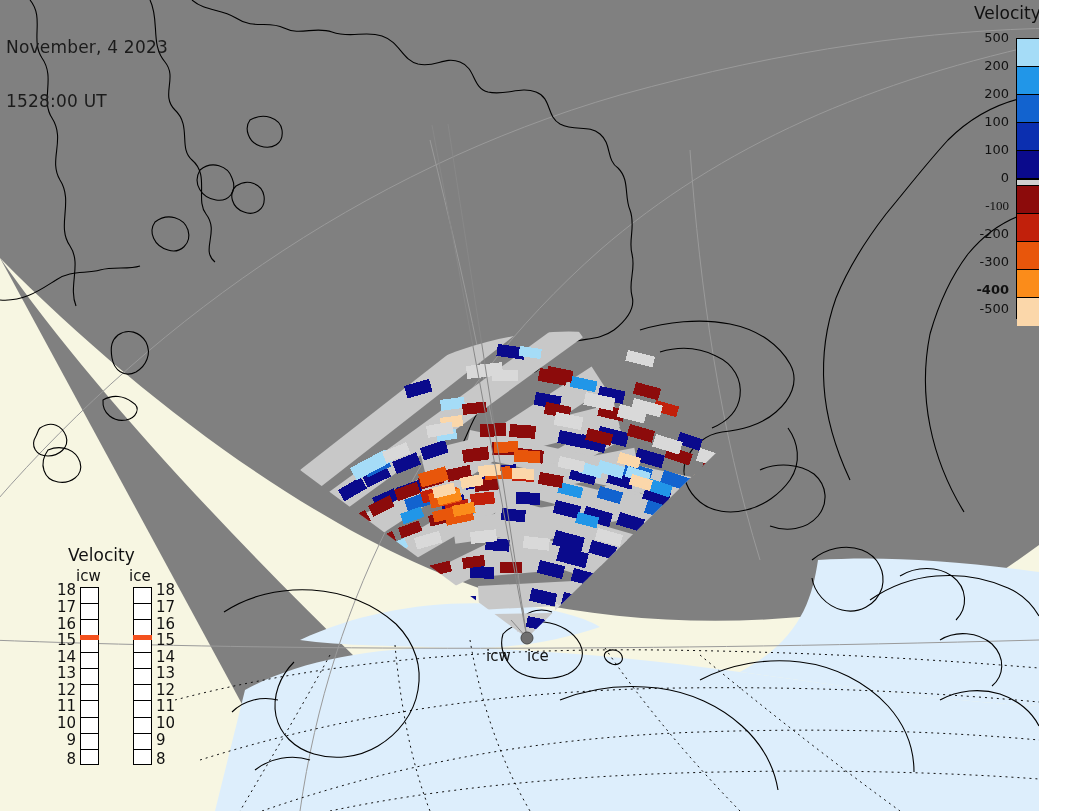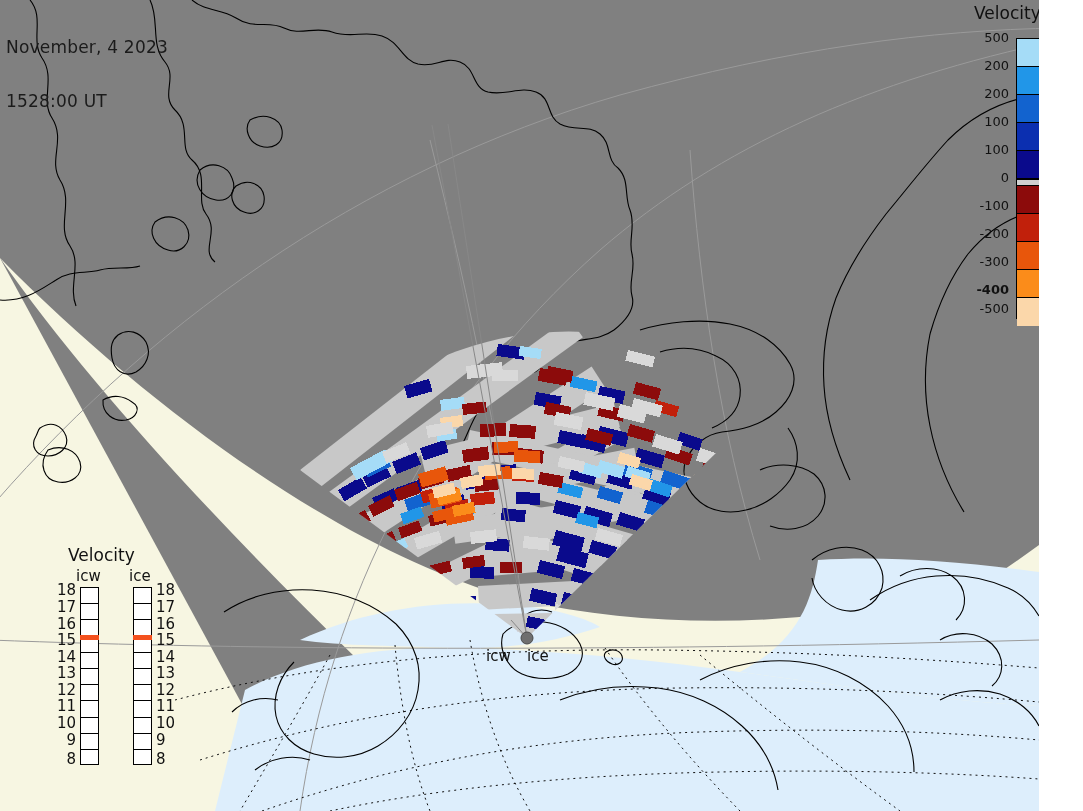--- a/index.html
+++ b/index.html
@@ -506,21 +506,21 @@
         <div class="seg" style="height:28px;background:#fb8c1a"></div>
         <div class="seg" style="height:28px;background:#fbd7aa"></div>
       </div>
 
       <div class="vel-tick" style="top:30px;">500</div>
       <div class="vel-tick" style="top:58px;">200</div>
       <div class="vel-tick" style="top:86px;">200</div>
       <div class="vel-tick" style="top:114px;">100</div>
       <div class="vel-tick" style="top:142px;">100</div>
       <div class="vel-tick" style="top:170px;">0</div>
-      <div class="vel-tick" style="top:198px;">-100</div>
+      <div class="vel-tick" style="top:198px;font-family:Liberation Serif, serif;">-100</div>
       <div class="vel-tick" style="top:226px;">-200</div>
       <div class="vel-tick" style="top:254px;margin-left:34px;">-300</div>
       <div class="vel-tick" style="top:282px;font-weight:bold;">-400</div>
       <div class="vel-tick" style="top:301px;">-500</div>
 
     </div>
 
   </div>
 </div>
 

